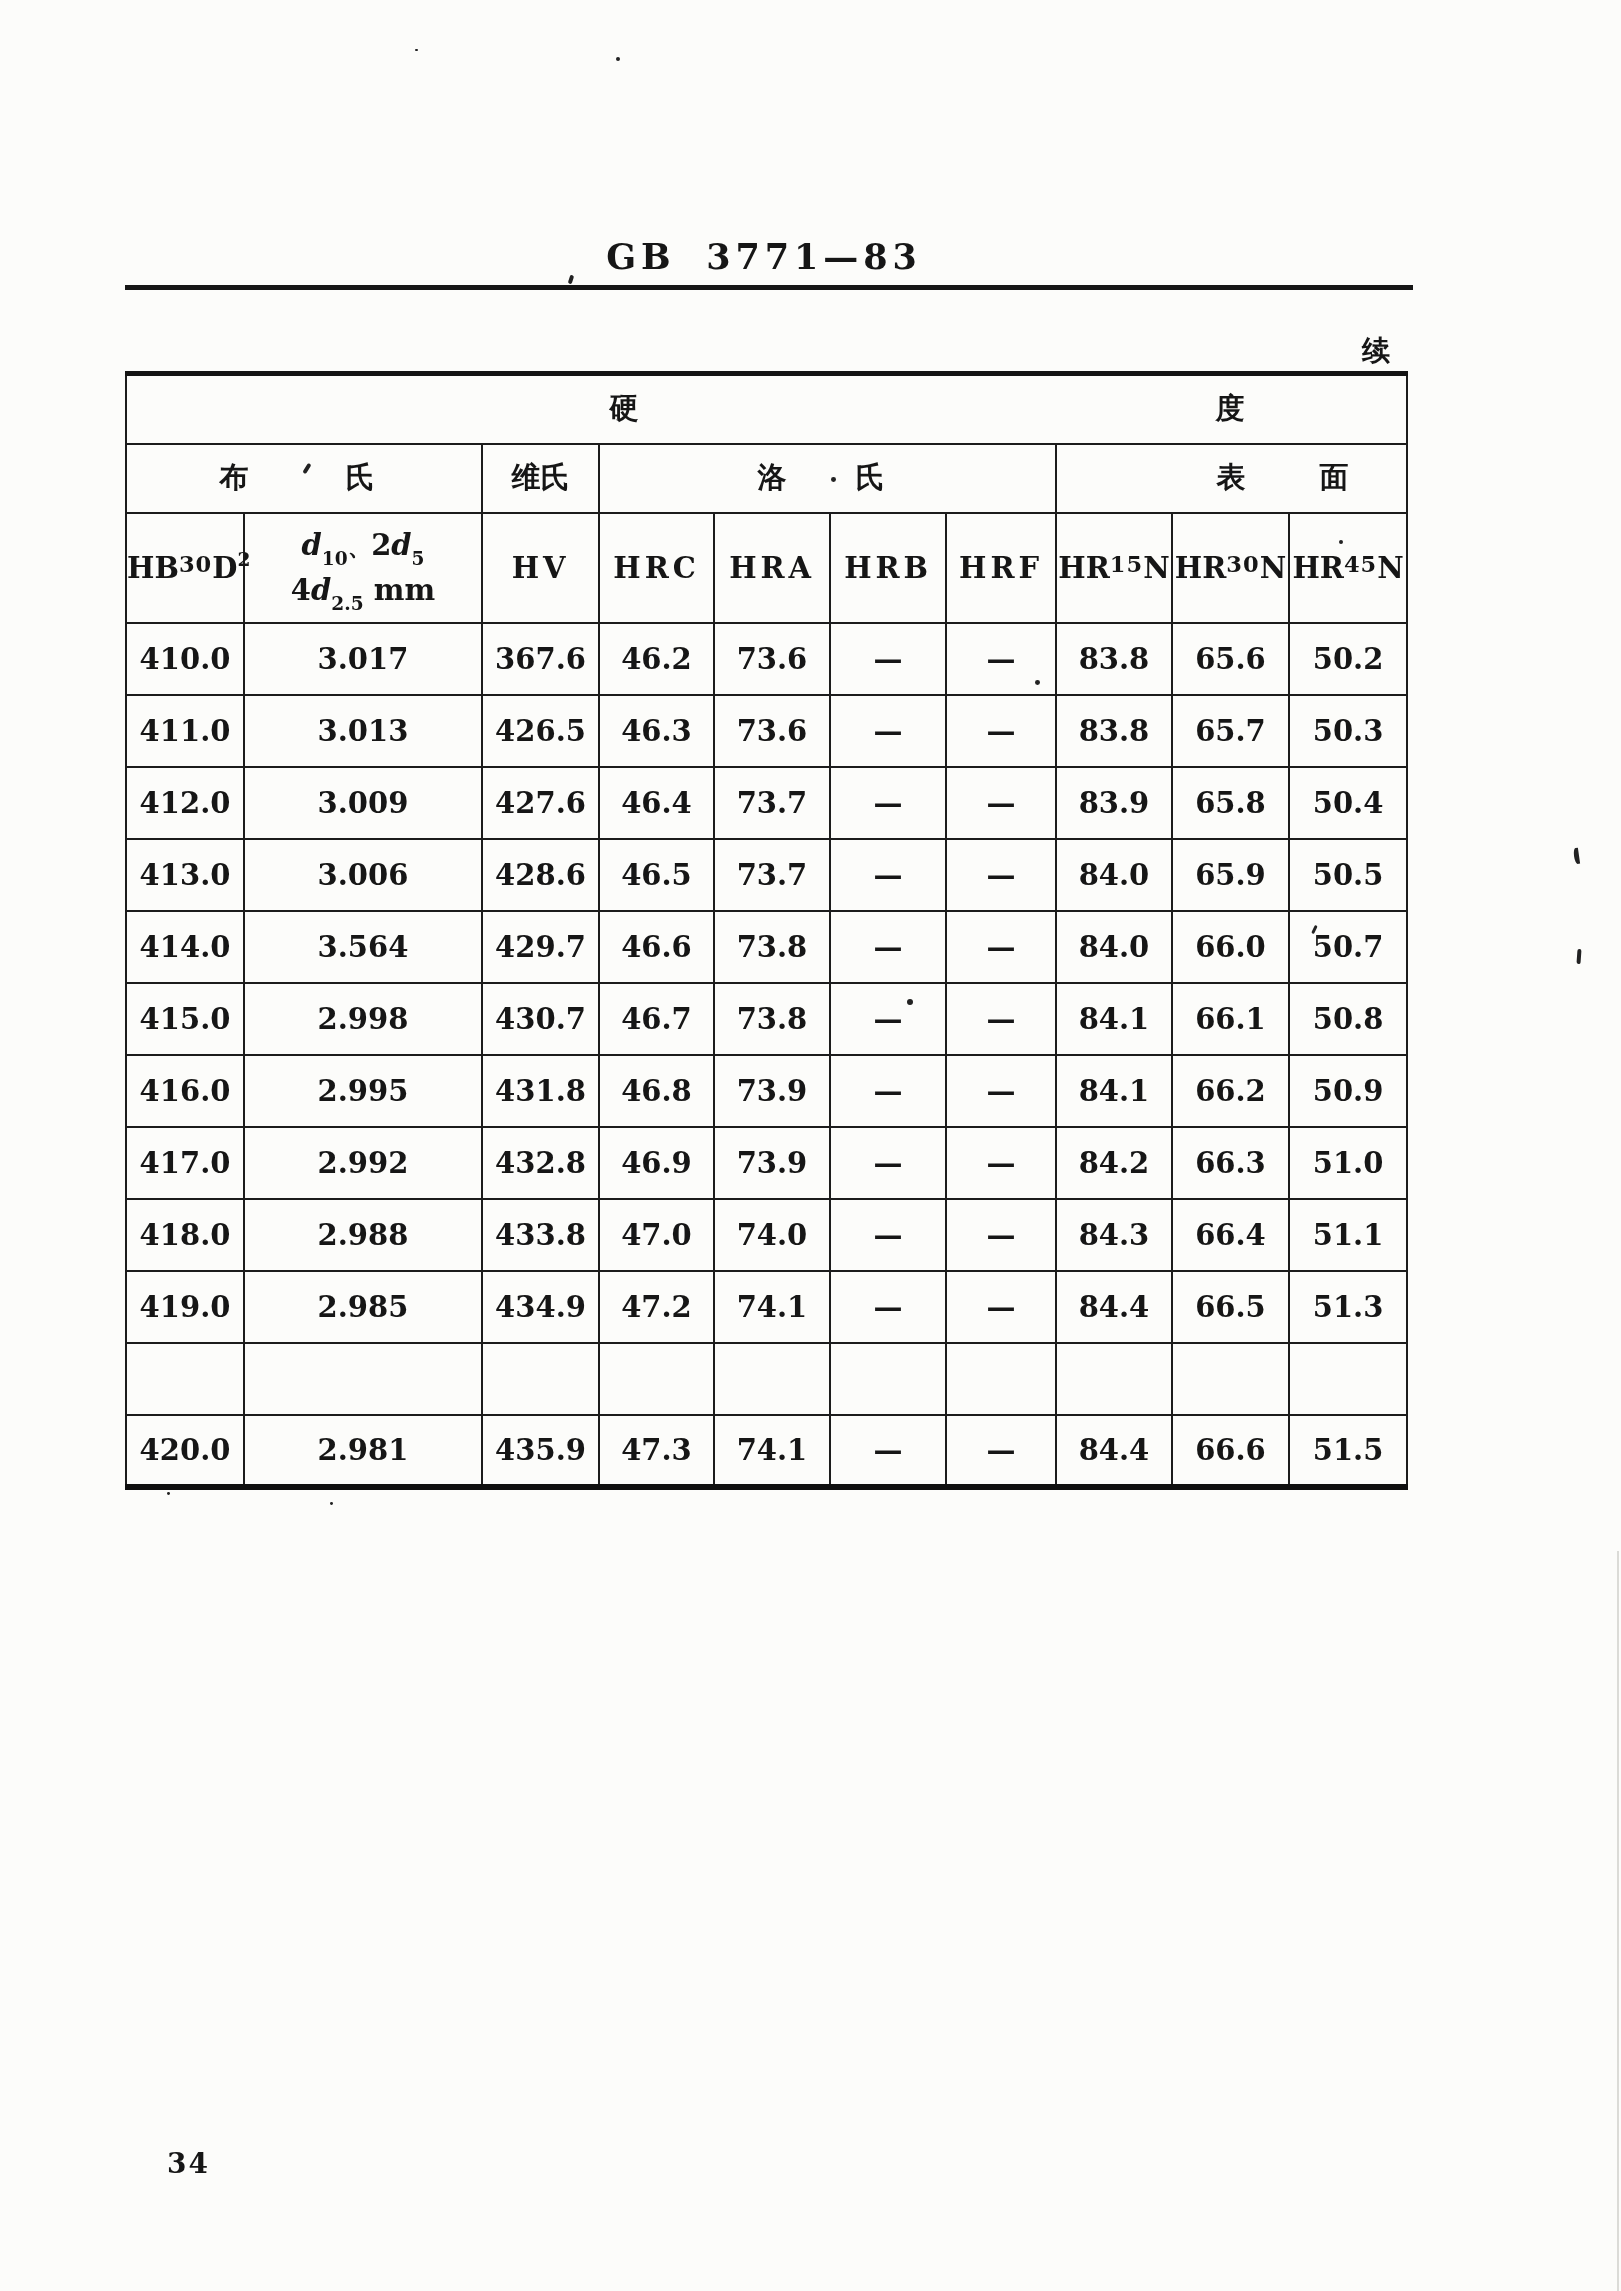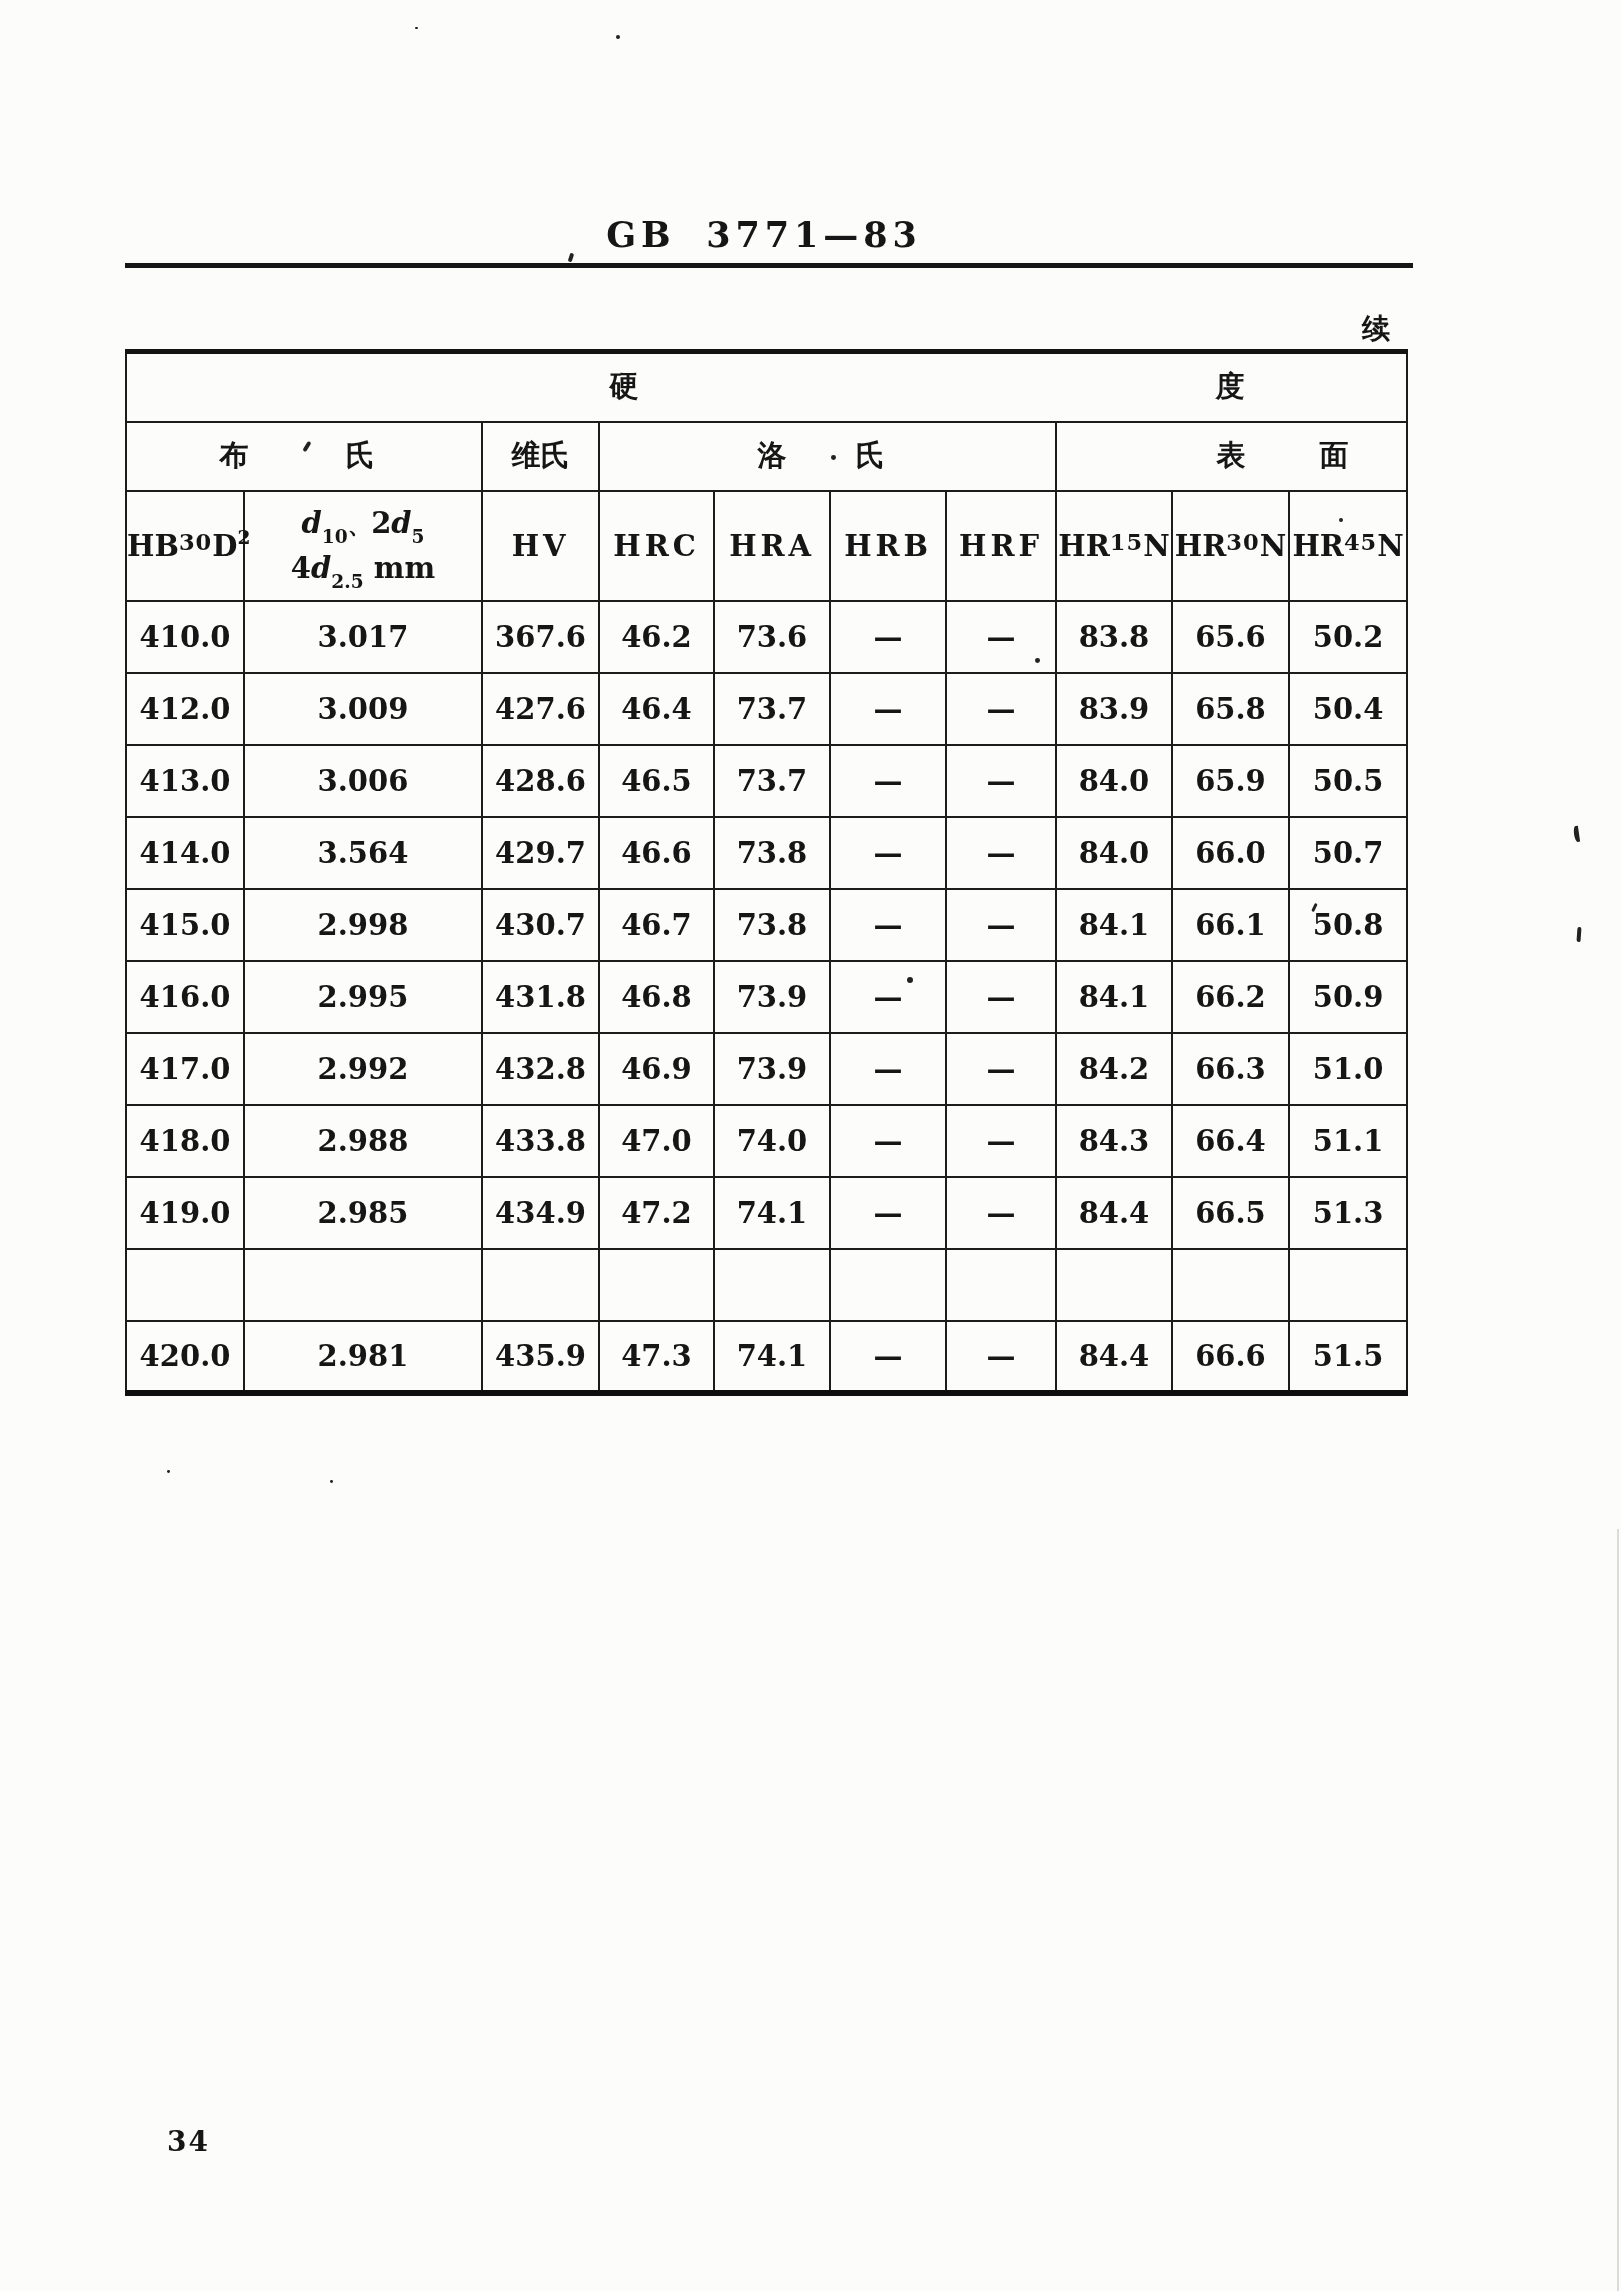--- a/index.html
+++ b/index.html
@@ -4,21 +4,21 @@
 <style>
   html,body{margin:0;padding:0;}
   body{
     width:1621px;height:2292px;
     background:#fcfcfa;
     font-family:"DejaVu Serif","Liberation Serif",serif;
     color:#161616;
     position:relative;
     overflow:hidden;
   }
-  .page{position:absolute;inset:0;}
+  .page{position:absolute;inset:0;margin-top:22px;}
 
   
   .std-title{
     position:absolute;left:125px;top:215px;width:1278px;
     text-align:center;font-size:35px;font-weight:700;
     letter-spacing:4.9px;word-spacing:13.7px;line-height:39px;
   }
   .rule-1{position:absolute;left:125px;top:263px;width:1288px;height:4.9px;background:#161616;}
   .continued{
     position:absolute;left:1362px;top:312px;
@@ -132,20 +132,32 @@
       <td class="num">367.6</td>
       <td class="num">46.2</td>
       <td class="num">73.6</td>
       <td class="num">—</td>
       <td class="num">—</td>
       <td class="num">83.8</td>
       <td class="num">65.6</td>
       <td class="num">50.2</td>
     </tr>
         <tr>
+      <td class="num">411.0</td>
+      <td class="num">3.013</td>
+      <td class="num">426.5</td>
+      <td class="num">46.3</td>
+      <td class="num">73.6</td>
+      <td class="num">—</td>
+      <td class="num">—</td>
+      <td class="num">83.8</td>
+      <td class="num">65.7</td>
+      <td class="num">50.3</td>
+    </tr>
+        <tr>
       <td class="num">412.0</td>
       <td class="num">3.009</td>
       <td class="num">427.6</td>
       <td class="num">46.4</td>
       <td class="num">73.7</td>
       <td class="num">—</td>
       <td class="num">—</td>
       <td class="num">83.9</td>
       <td class="num">65.8</td>
       <td class="num">50.4</td>

